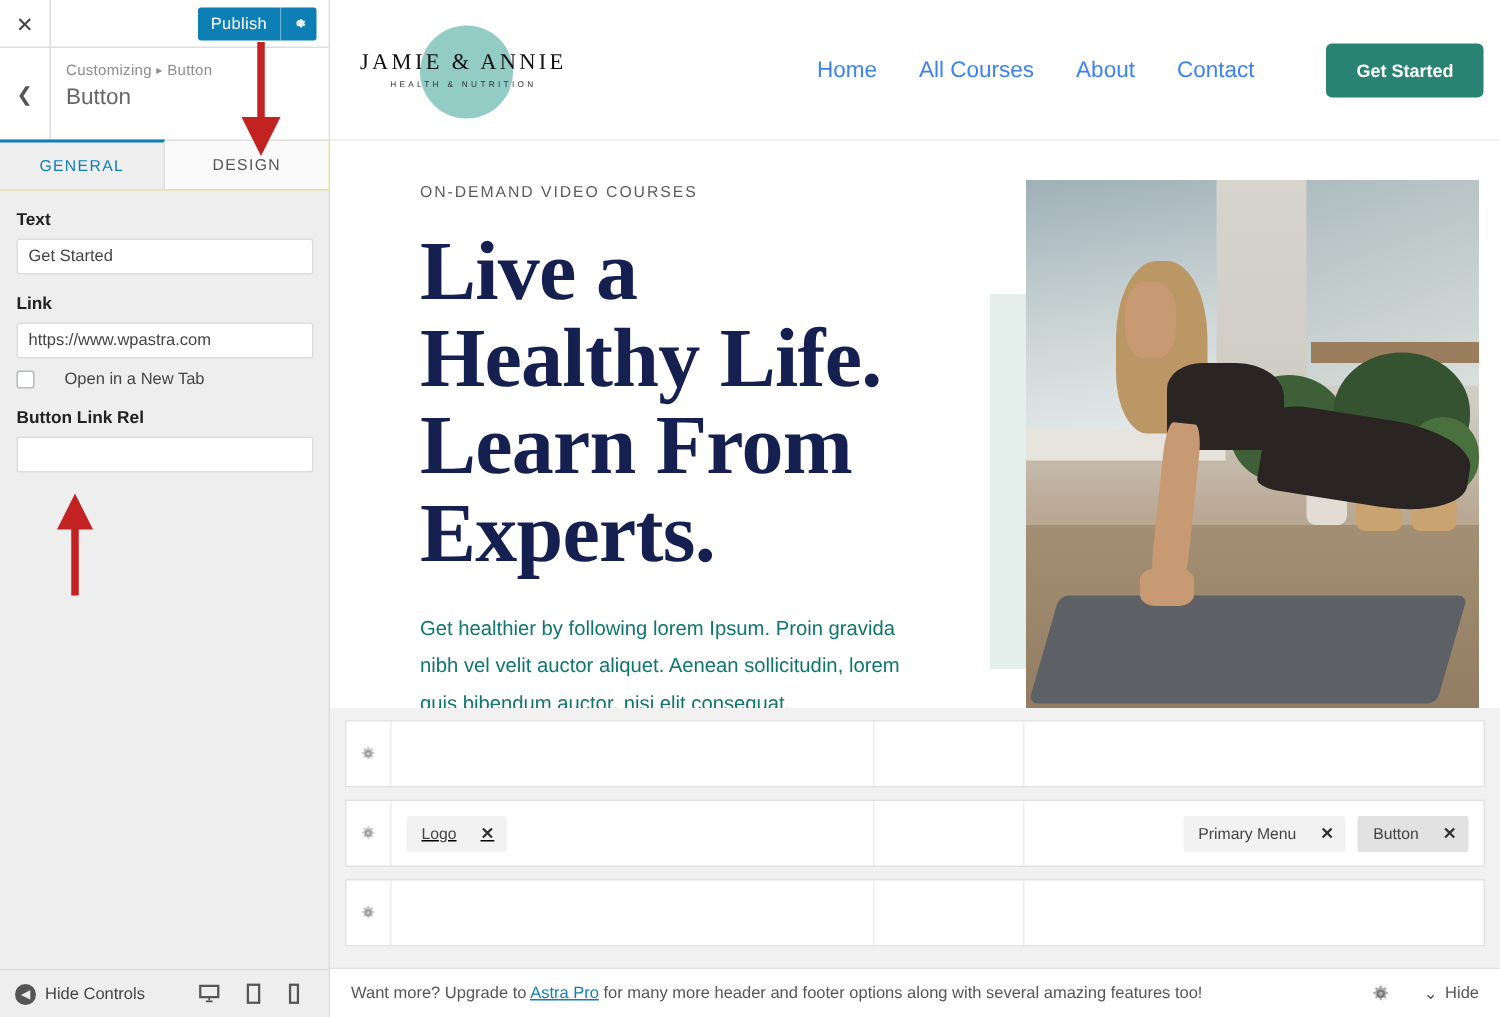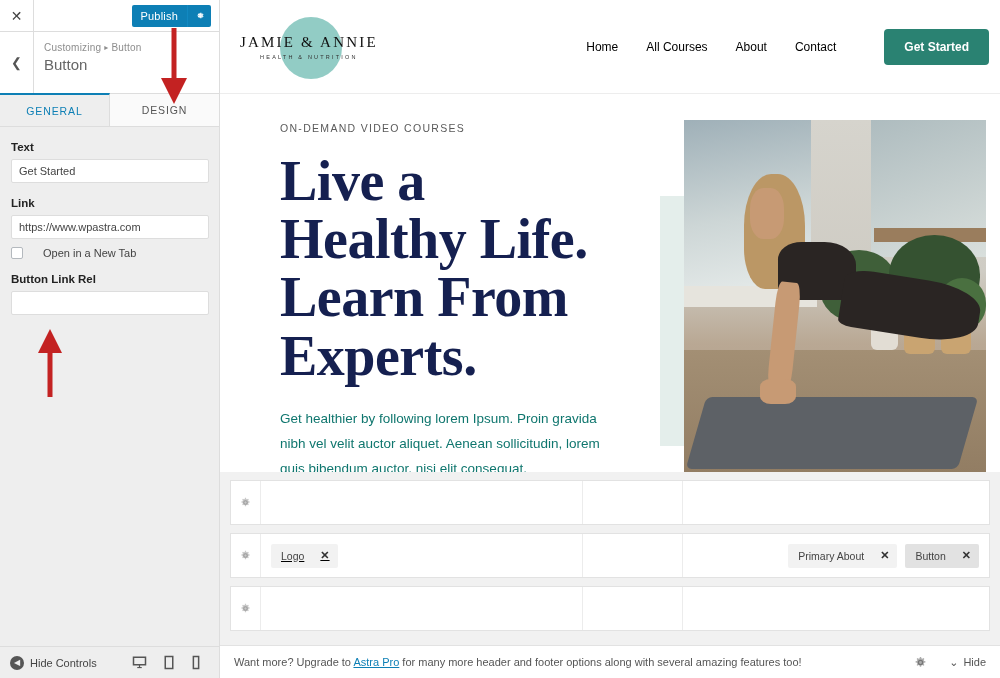--- a/index.html
+++ b/index.html
@@ -113,21 +113,21 @@
   .logo-text { position: relative; z-index: 2; padding-left: 8px; }
   .logo-main {
     font-family: "Liberation Serif", serif; font-size: 15px; letter-spacing: 2.2px;
     color: #111; white-space: nowrap;
   }
   .logo-sub {
     font-size: 5.5px; letter-spacing: 2.2px; color: #333; margin-top: 3px;
     text-align: center; white-space: nowrap;
   }
   .nav { margin-left: auto; display: flex; align-items: center; gap: 28px; }
-  .nav a { font-size: 12px; color: #000000; text-decoration: none; cursor: pointer; white-space: nowrap; }
+  .nav a { font-size: 15px; color: #3b82f6; text-decoration: none; cursor: pointer; white-space: nowrap; }
   .nav-cta {
     background: #2a8272; color: #fff; font-size: 12px; font-weight: 700;
     padding: 11px 20px; border-radius: 4px; margin-left: 20px; cursor: pointer; white-space: nowrap;
   }
 
   .hero { display: flex; padding: 26px 22px 0 60px; position: relative; }
   .hero-left { width: 360px; padding-top: 2px; }
   .eyebrow { font-size: 10.5px; letter-spacing: 1.3px; color: #5a5a5a; margin-bottom: 18px; }
   .hero-h1 {
     font-family: "Liberation Serif", serif; font-size: 56px; line-height: 1.04;
@@ -372,21 +372,21 @@
         </div>
         <div class="bcol left">
           <div class="chip">
             <span class="clab">Logo</span>
             <span class="cx">✕</span>
           </div>
         </div>
         <div class="bcol center"></div>
         <div class="bcol right">
           <div class="chip">
-            <span class="clab">Primary About</span>
+            <span class="clab">Primary Menu</span>
             <span class="cx">✕</span>
           </div>
           <div class="chip selected">
             <span class="clab">Button</span>
             <span class="cx">✕</span>
           </div>
         </div>
       </div>
 
       <div class="brow">

